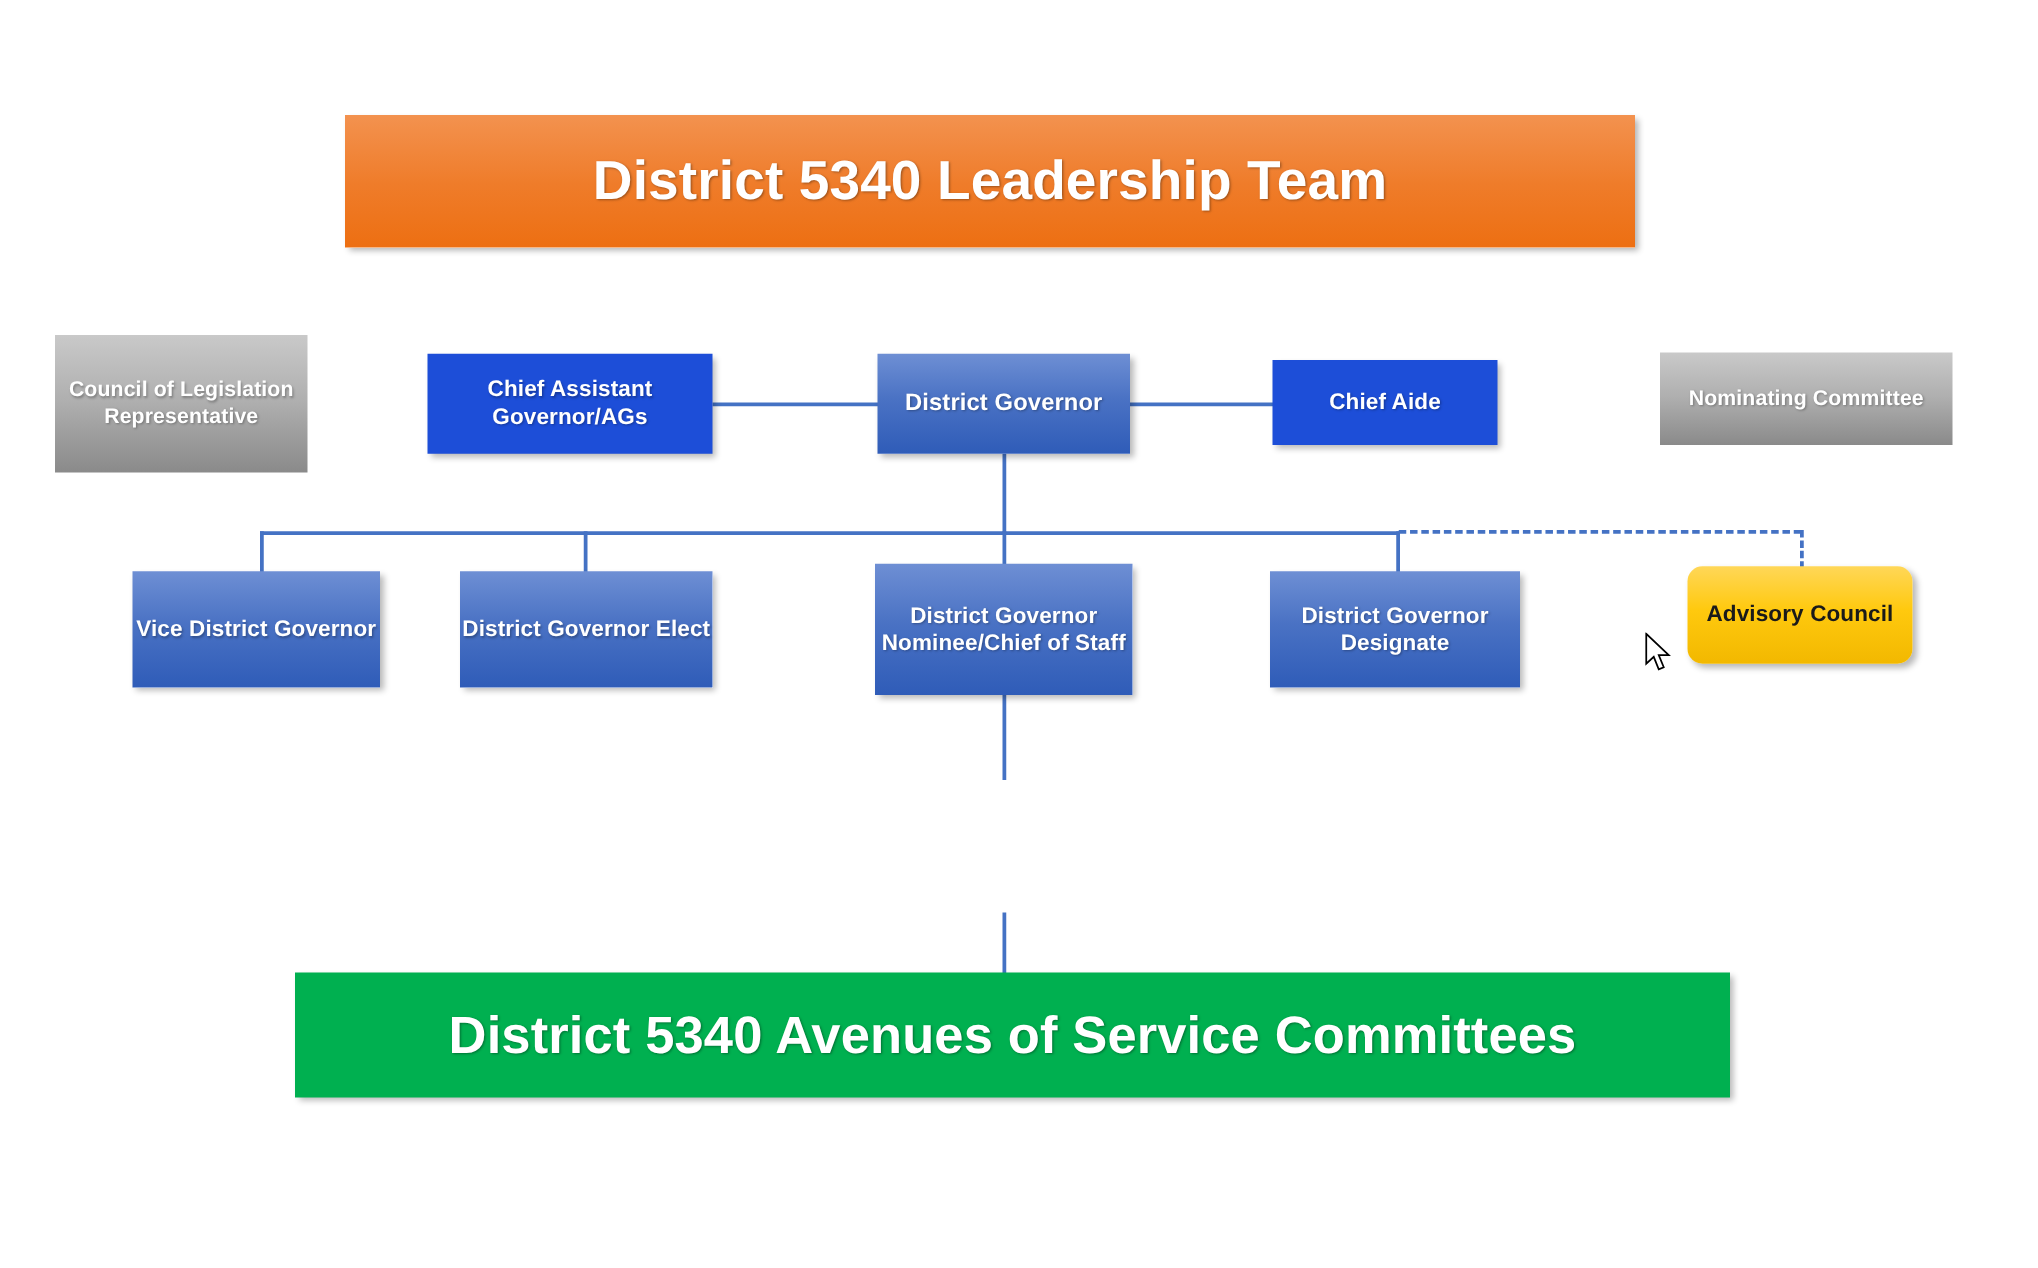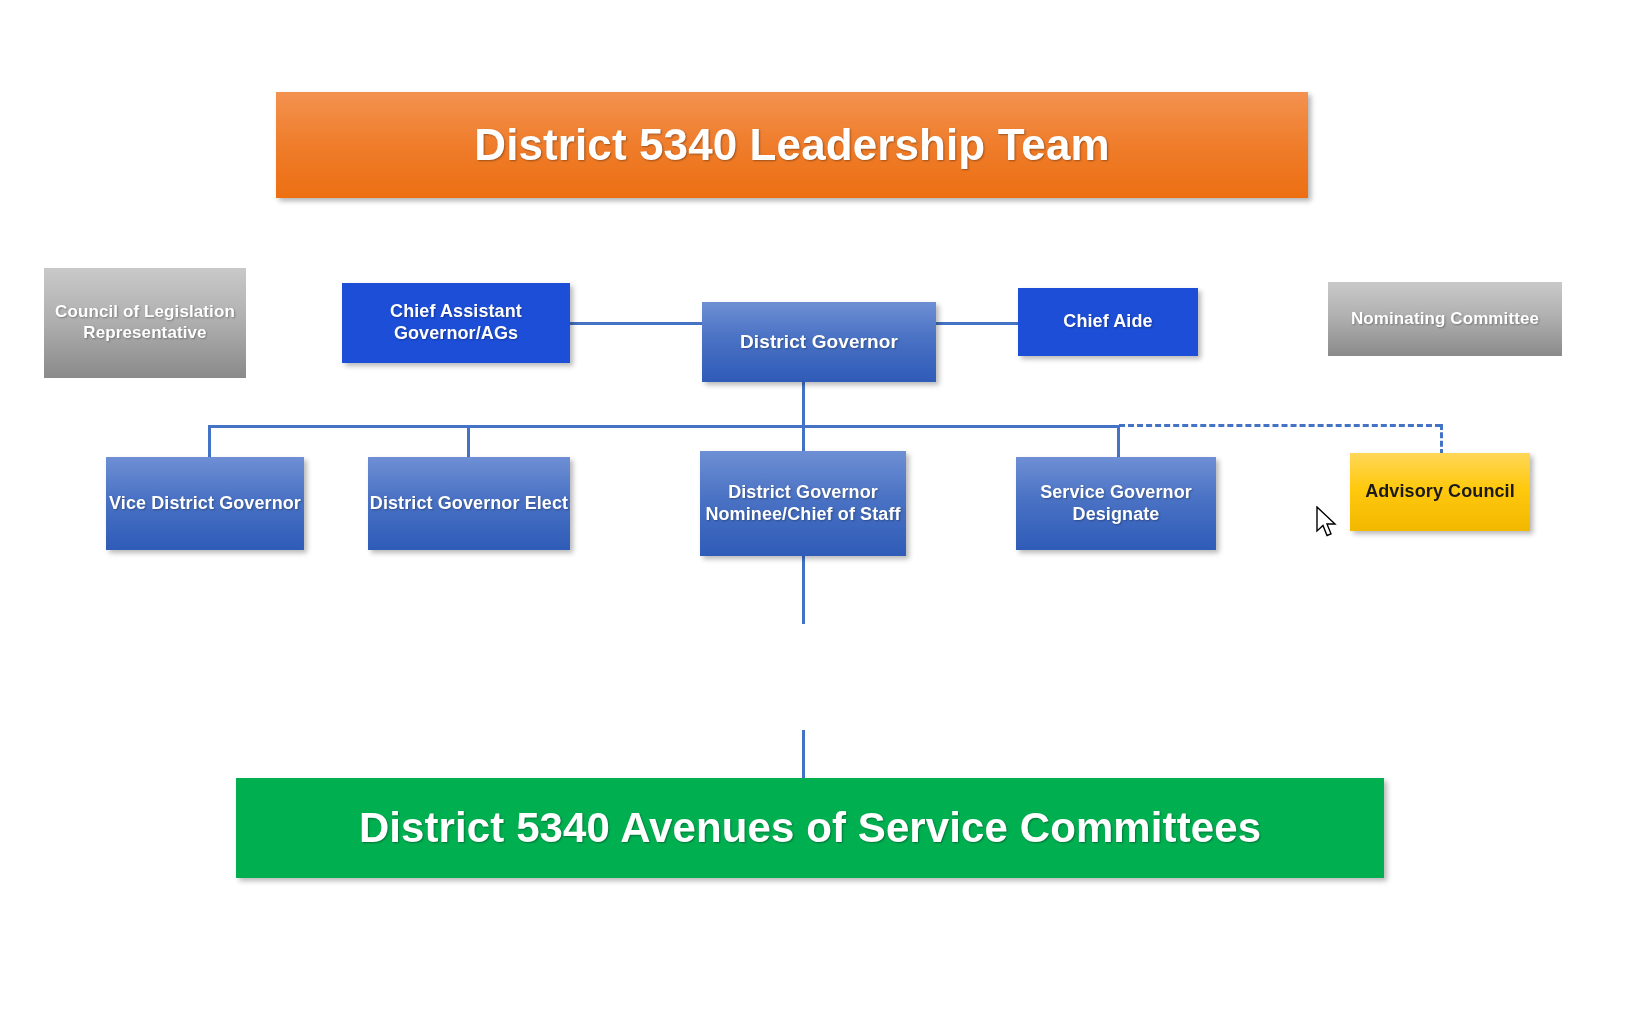--- a/index.html
+++ b/index.html
@@ -108,24 +108,23 @@
   
   .grad-blue {
     background: linear-gradient(180deg, #6E8FD4 0%, #4A72C4 45%, #2F5CB8 100%);
     box-shadow: 3px 3px 5px rgba(0,0,0,.28);
     font-size: 18px;
     text-shadow: 1px 1px 2px rgba(0,0,0,.30);
   }
   .box-dg {
     left: 702px;
     top: 283px;
-    width: 234px;
+    width: 202px;
     height: 80px;
     font-size: 19px;
-    margin-top: 19px;
   }
   .box-vdg {
     left: 106px;
     top: 457px;
     width: 198px;
     height: 93px;
   }
   .box-dge {
     left: 368px;
     top: 457px;
@@ -149,20 +148,21 @@
   .box-advisory {
     left: 1350px;
     top: 453px;
     width: 180px;
     height: 78px;
     background: linear-gradient(180deg, #FFD758 0%, #FFC90E 45%, #F2B800 100%);
     box-shadow: 3px 3px 5px rgba(0,0,0,.28);
     color: #1a1a1a;
     font-size: 18px;
     text-shadow: none;
+    border-radius: 12px;
   }
 
   
   .line {
     position: absolute;
     background: #4472C4;
     z-index: 2;
   }
   .line-h { height: 3px; }
   .line-v { width: 3px; }
@@ -237,21 +237,21 @@
   <div class="node grad-blue box-dg">District Governor</div>
 
   <div class="node solid-blue box-aide">Chief Aide</div>
 
   <div class="node grad-blue box-vdg">Vice District Governor</div>
 
   <div class="node grad-blue box-dge">District Governor Elect</div>
 
   <div class="node grad-blue box-dgn">District Governor Nominee/Chief of Staff</div>
 
-  <div class="node grad-blue box-dgd">Service Governor Designate</div>
+  <div class="node grad-blue box-dgd">District Governor Designate</div>
 
   <div class="node box-advisory">Advisory Council</div>
 
 
   <div class="node banner-avenues">District 5340 Avenues of Service Committees</div>
 
   <svg id="cursor" viewBox="0 0 22 32">
     <path d="M1,1 L1,25 L7,19.5 L11,29.5 L15,27.8 L11,18 L19,18 Z" fill="#ffffff" stroke="#000000" stroke-width="1.4" stroke-linejoin="miter"></path>
   </svg>
 

